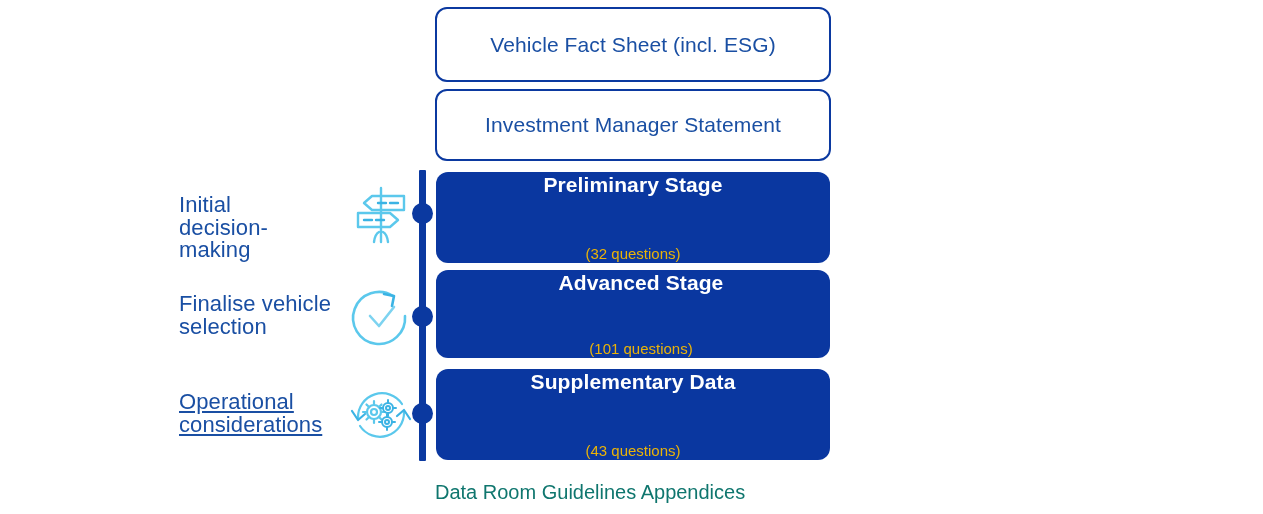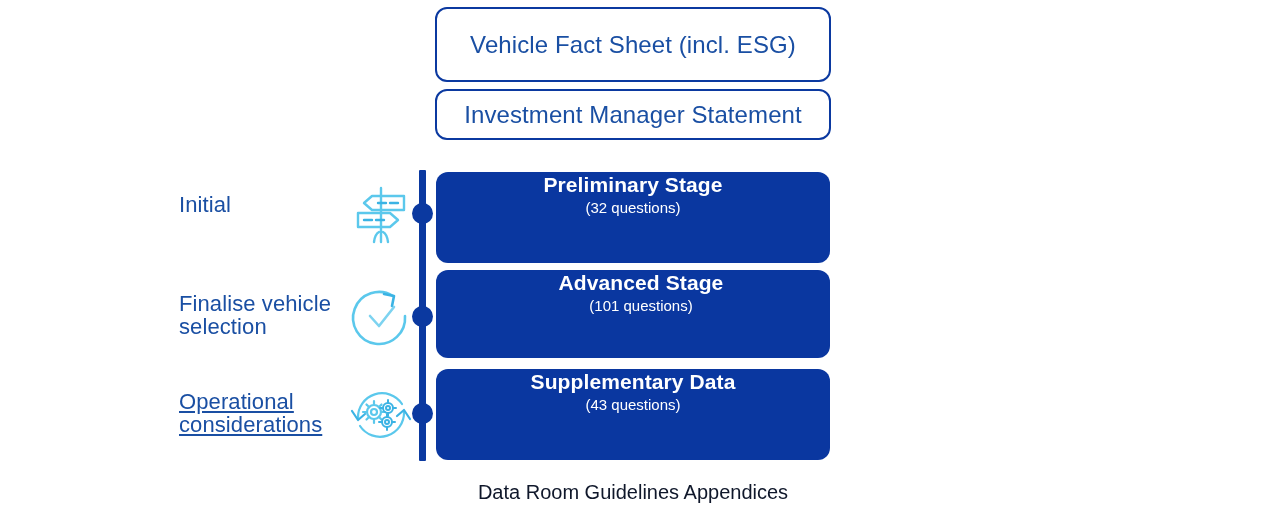--- a/index.html
+++ b/index.html
@@ -10,38 +10,38 @@
   }
   #stage{position:absolute;left:0;top:0;width:1263px;height:514px;}
 
   
   .doc-box{
     position:absolute;left:435px;width:396px;
     border:2.5px solid #0B39A0;border-radius:12px;background:#ffffff;
     box-sizing:border-box;display:flex;align-items:center;justify-content:center;
   }
   .doc-box .doc-label{
-    color:#1A4FA3;font-size:24px;line-height:24px;letter-spacing:.1px;
+    color:#1A4FA3;font-size:21px;line-height:24px;letter-spacing:.1px;
     text-align:center;white-space:nowrap;
   }
   #doc0{top:7px;height:75px;}
-  #doc1{top:89px;height:51px;}
+  #doc1{top:89px;height:72px;}
 
   
   .stage-box{
     position:absolute;left:436px;width:394px;
     background:#0A37A0;border-radius:12px;box-sizing:border-box;
-    display:flex;flex-direction:column;align-items:center;justify-content:flex-start;
+    display:flex;flex-direction:column;align-items:center;justify-content:space-between;
   }
   .stage-title{
     color:#ffffff;font-size:21px;font-weight:bold;line-height:25px;
     text-align:center;white-space:nowrap;letter-spacing:.1px;
   }
   .stage-sub{
-    color:#ffffff;font-size:15px;line-height:19px;text-align:center;
+    color:#eab308;font-size:15px;line-height:19px;text-align:center;
     white-space:nowrap;margin-top:1px;
   }
   #stage0{top:172px;height:91px;}
   #stage1{top:270px;height:88px;padding-left:16px;}
   #stage2{top:369px;height:91px;}
 
   
   #timeline-line{
     position:absolute;left:419px;top:170px;width:7px;height:291px;
     background:#0B39A0;border-radius:1px;
@@ -64,22 +64,22 @@
   #phase2{top:391px;text-decoration:underline;}
 
   
   .phase-icon{position:absolute;left:346px;width:70px;height:70px;}
   #icon0{top:180px;}
   #icon1{top:283px;}
   #icon2{top:380px;}
 
   
   #footer-caption{
-    position:absolute;left:435px;top:480px;width:396px;text-align:center;
-    color:#0f172a;font-size:20px;line-height:24px;white-space:nowrap;
+    position:absolute;left:435px;top:480px;width:396px;
+    color:#0f766e;font-size:20px;line-height:24px;white-space:nowrap;
   }
 </style>
 </head>
 <body>
 
 <div id="stage">
 
   <div class="doc-box" id="doc0">
     <span class="doc-label">Vehicle Fact Sheet (incl. ESG)</span>
   </div>
@@ -87,20 +87,21 @@
     <span class="doc-label">Investment Manager Statement</span>
   </div>
 
   <div id="timeline-line"></div>
   <div class="timeline-dot" id="dot0"></div>
   <div class="timeline-dot" id="dot1"></div>
   <div class="timeline-dot" id="dot2"></div>
 
   <div class="phase-label" id="phase0">
     <div>Initial</div>
+    <div>decision-making</div>
   </div>
   <div class="phase-label" id="phase1">
     <div>Finalise vehicle</div>
     <div>selection</div>
   </div>
   <div class="phase-label" id="phase2">
     <div>Operational</div>
     <div>considerations</div>
   </div>
 

